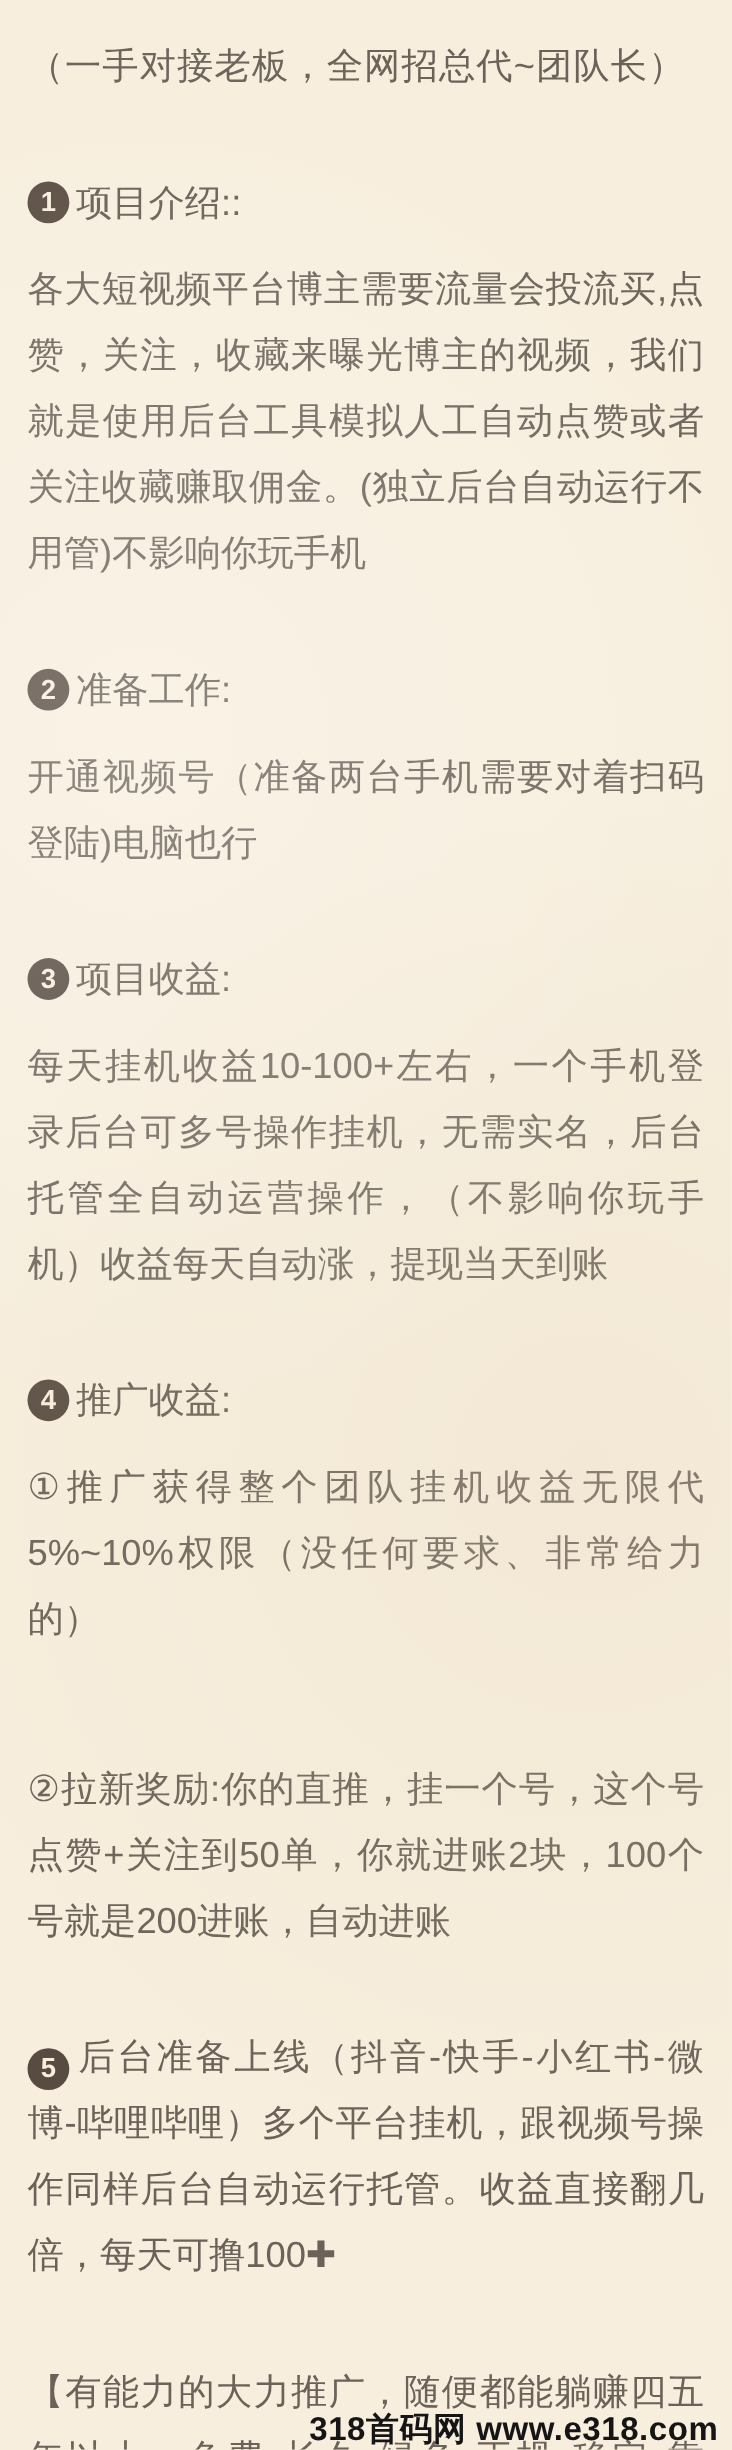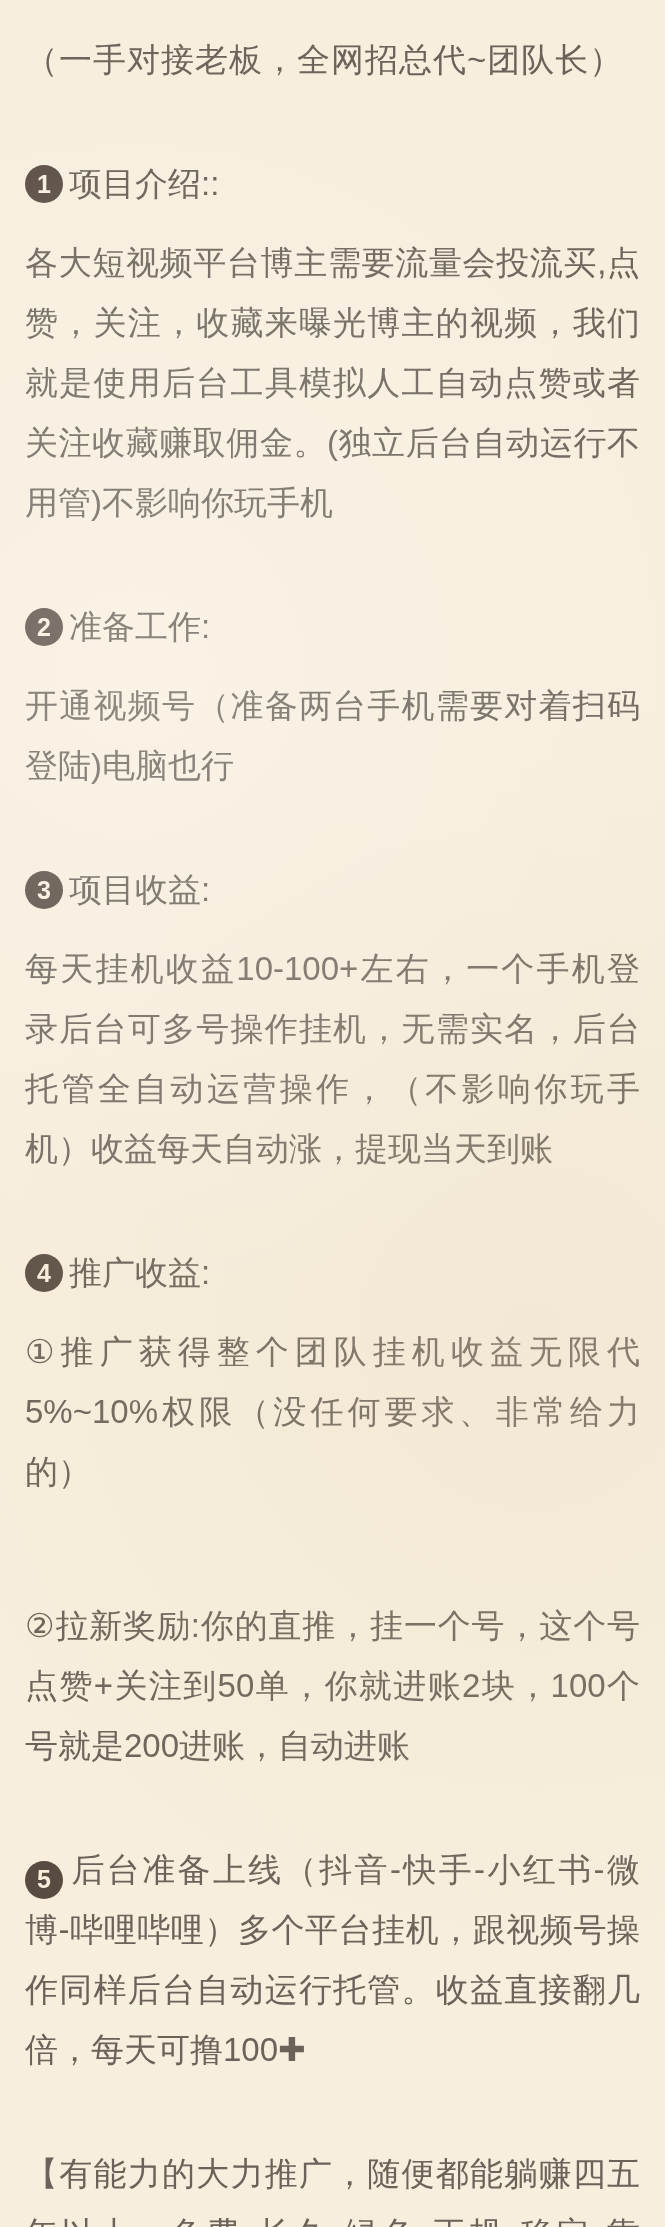--- a/index.html
+++ b/index.html
@@ -116,14 +116,15 @@
     <span class="badge">4</span>
     <span>推广收益:</span>
   </div>
   <p class="para">①推广获得整个团队挂机收益无限代5%~10%权限（没任何要求、非常给力的）</p>
   <p class="para gap-large">②拉新奖励:你的直推，挂一个号，这个号点赞+关注到50单，你就进账2块，100个号就是200进账，自动进账</p>
 
   <p class="para gap-section para-inline-badge"><span class="badge">5</span><span>后台准备上线（抖音-快手-小红书-微博-哔哩哔哩）多个平台挂机，跟视频号操作同样后台自动运行托管。收益直接翻几倍，每天可撸100✚</span></p>
 
   <p class="para gap-section footer-para">【有能力的大力推广，随便都能躺赚四五年以上，免费-长久-绿色-正规-稳定-靠谱。全网对接总代网推手】</p>
 
+  <div class="watermark">318首码网 www.e318.com</div>
 
 </div>
 
 </body></html>

